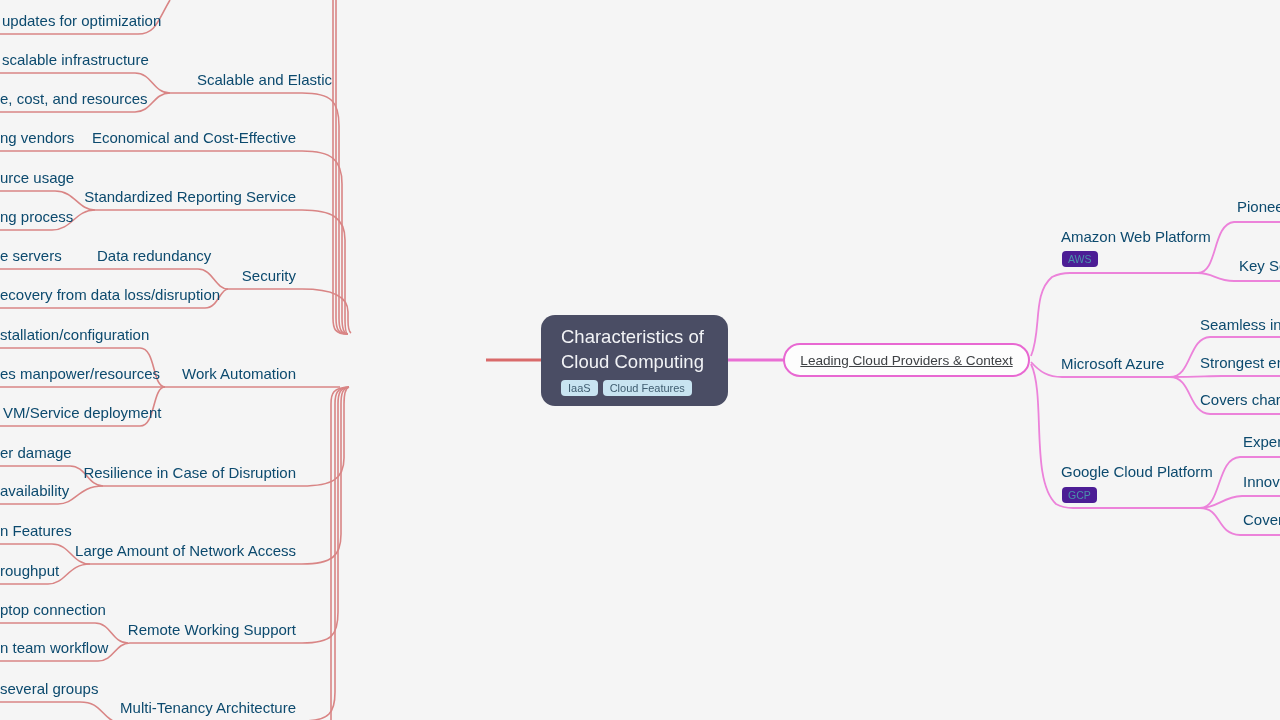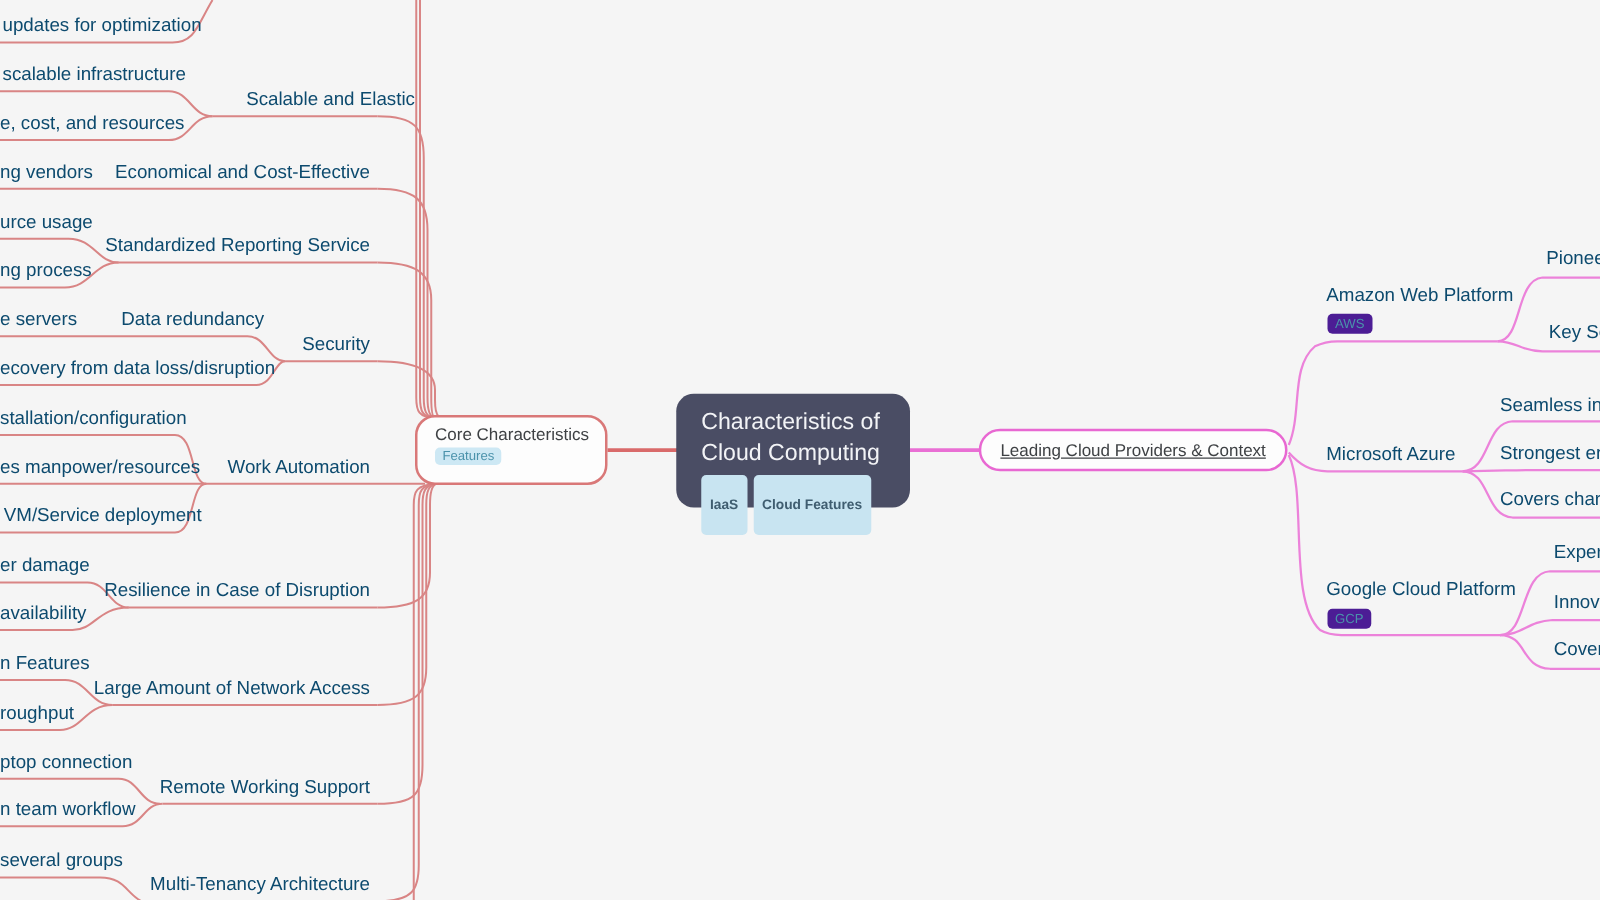--- a/index.html
+++ b/index.html
@@ -21,21 +21,21 @@
   
   .root-node{
     position:absolute; left:541px; top:315px; width:187px; height:91px;
     background:#4a4d64; border-radius:14px; box-sizing:border-box;
     padding:9px 6px 0 20px; color:#f2f3f6;
   }
   .root-node .title{font-size:18.5px; line-height:1.36;}
   .root-node .tags{display:flex; gap:5px; margin-top:6px;}
   .root-node .tags span{
     font-size:11px; background:#c8e4f1; color:#3f5d70;
-    padding:18px 7px; border-radius:4px; white-space:nowrap;font-weight:bold;
+    padding:2px 7px; border-radius:4px; white-space:nowrap;
   }
   
   .core-node{
     position:absolute; left:332px; top:332px; width:154px; height:56px;
     background:#fdfdfd; border:2px solid #d97878; border-radius:16px;
     box-sizing:border-box; padding:6px 0 0 14px;
   }
   .core-node .lbl{font-size:13.6px; color:#3e4144; white-space:nowrap;}
   .core-node .tag{
     display:inline-block; margin-top:3px; font-size:10.5px;
@@ -116,24 +116,20 @@
     <div class="title">
       <div>Characteristics of</div>
       <div>Cloud Computing</div>
     </div>
     <div class="tags">
       <span>IaaS</span>
       <span>Cloud Features</span>
     </div>
   </div>
 
-  <div class="core-node">
-    <div class="lbl">Core Characteristics</div>
-    <span class="tag">Features</span>
-  </div>
 
   <div class="providers-node">
     <span>Leading Cloud Providers &amp; Context</span>
   </div>
 
   <div class="t sub" style="right:948px; top:80px">Scalable and Elastic</div>
   <div class="t sub" style="right:984px; top:138px">Economical and Cost-Effective</div>
   <div class="t sub" style="right:984px; top:197px">Standardized Reporting Service</div>
   <div class="t sub" style="right:984px; top:276px">Security</div>
   <div class="t sub" style="right:984px; top:374px">Work Automation</div>

